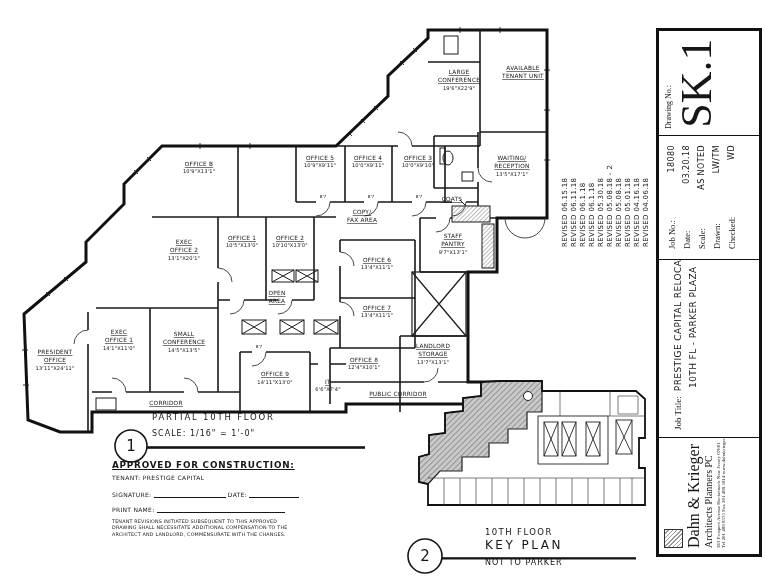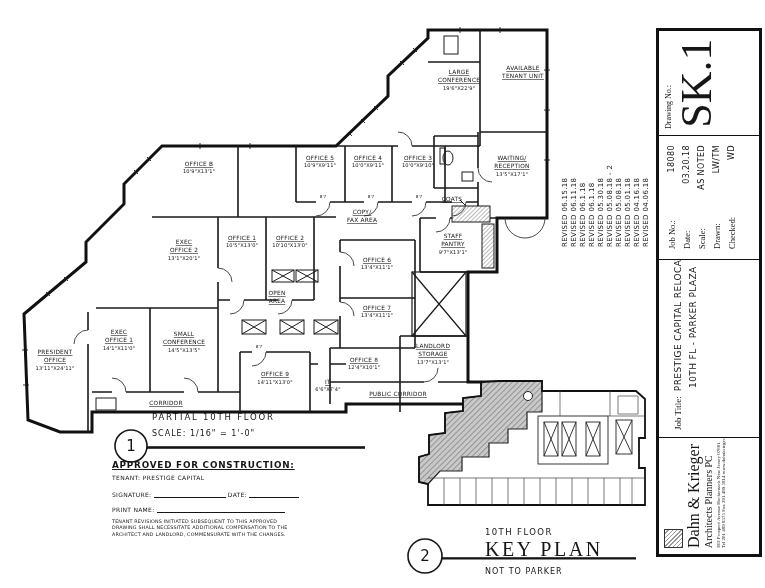--- a/index.html
+++ b/index.html
@@ -234,21 +234,21 @@
     </g>
   </svg>
 
   <div class="ttl" style="left:152px;top:412px;">
     <div class="t-small">PARTIAL 10TH FLOOR</div>
     <div class="t-scale">SCALE: 1/16" = 1'-0"</div>
   </div>
 
   <div class="ttl" style="left:449px;top:527px;margin-left:36px;">
     <div class="t-small" style="letter-spacing:1.4px;">10TH FLOOR</div>
-    <div class="t-big" style="font-size:20px;font-family:Liberation Serif, serif;">KEY PLAN</div>
+    <div class="t-big" style="font-size:12px;">KEY PLAN</div>
     <div class="t-scale" style="margin-top:6px;">NOT TO PARKER</div>
   </div>
 
   <div class="appr">
     <div class="hd">APPROVED FOR CONSTRUCTION:</div>
     <div class="tn">TENANT: PRESTIGE CAPITAL</div>
     <div class="row">
       <span>SIGNATURE:</span>
       <span class="ln" style="width:72px;"></span>
       <span>DATE:</span>

